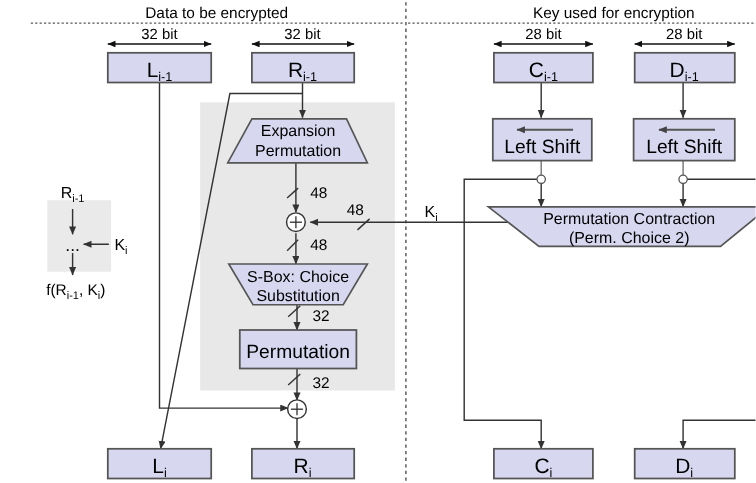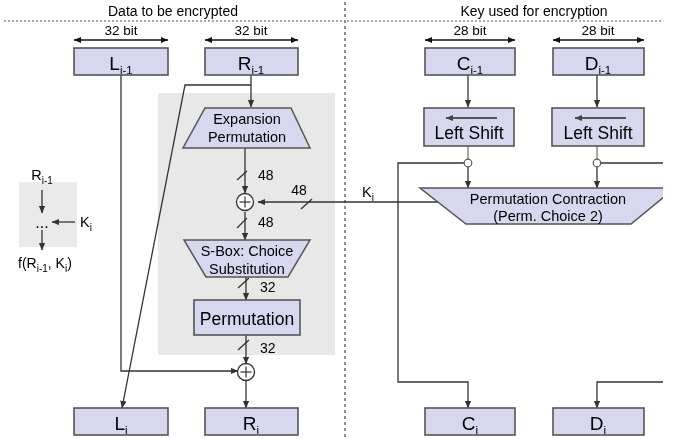--- a/index.html
+++ b/index.html
@@ -7,20 +7,21 @@
     padding: 0;
     background: #ffffff;
   }
   #page {
     position: relative;
     width: 663px;
     height: 439px;
     background: #ffffff;
     font-family: "Liberation Sans", sans-serif;
     overflow: hidden;
+    margin-left: 24px;
   }
   svg { display: block; }
   .diagram-text {
     font-family: "Liberation Sans", sans-serif;
     fill: #000000;
   }
 </style>
 </head>
 <body>
 

